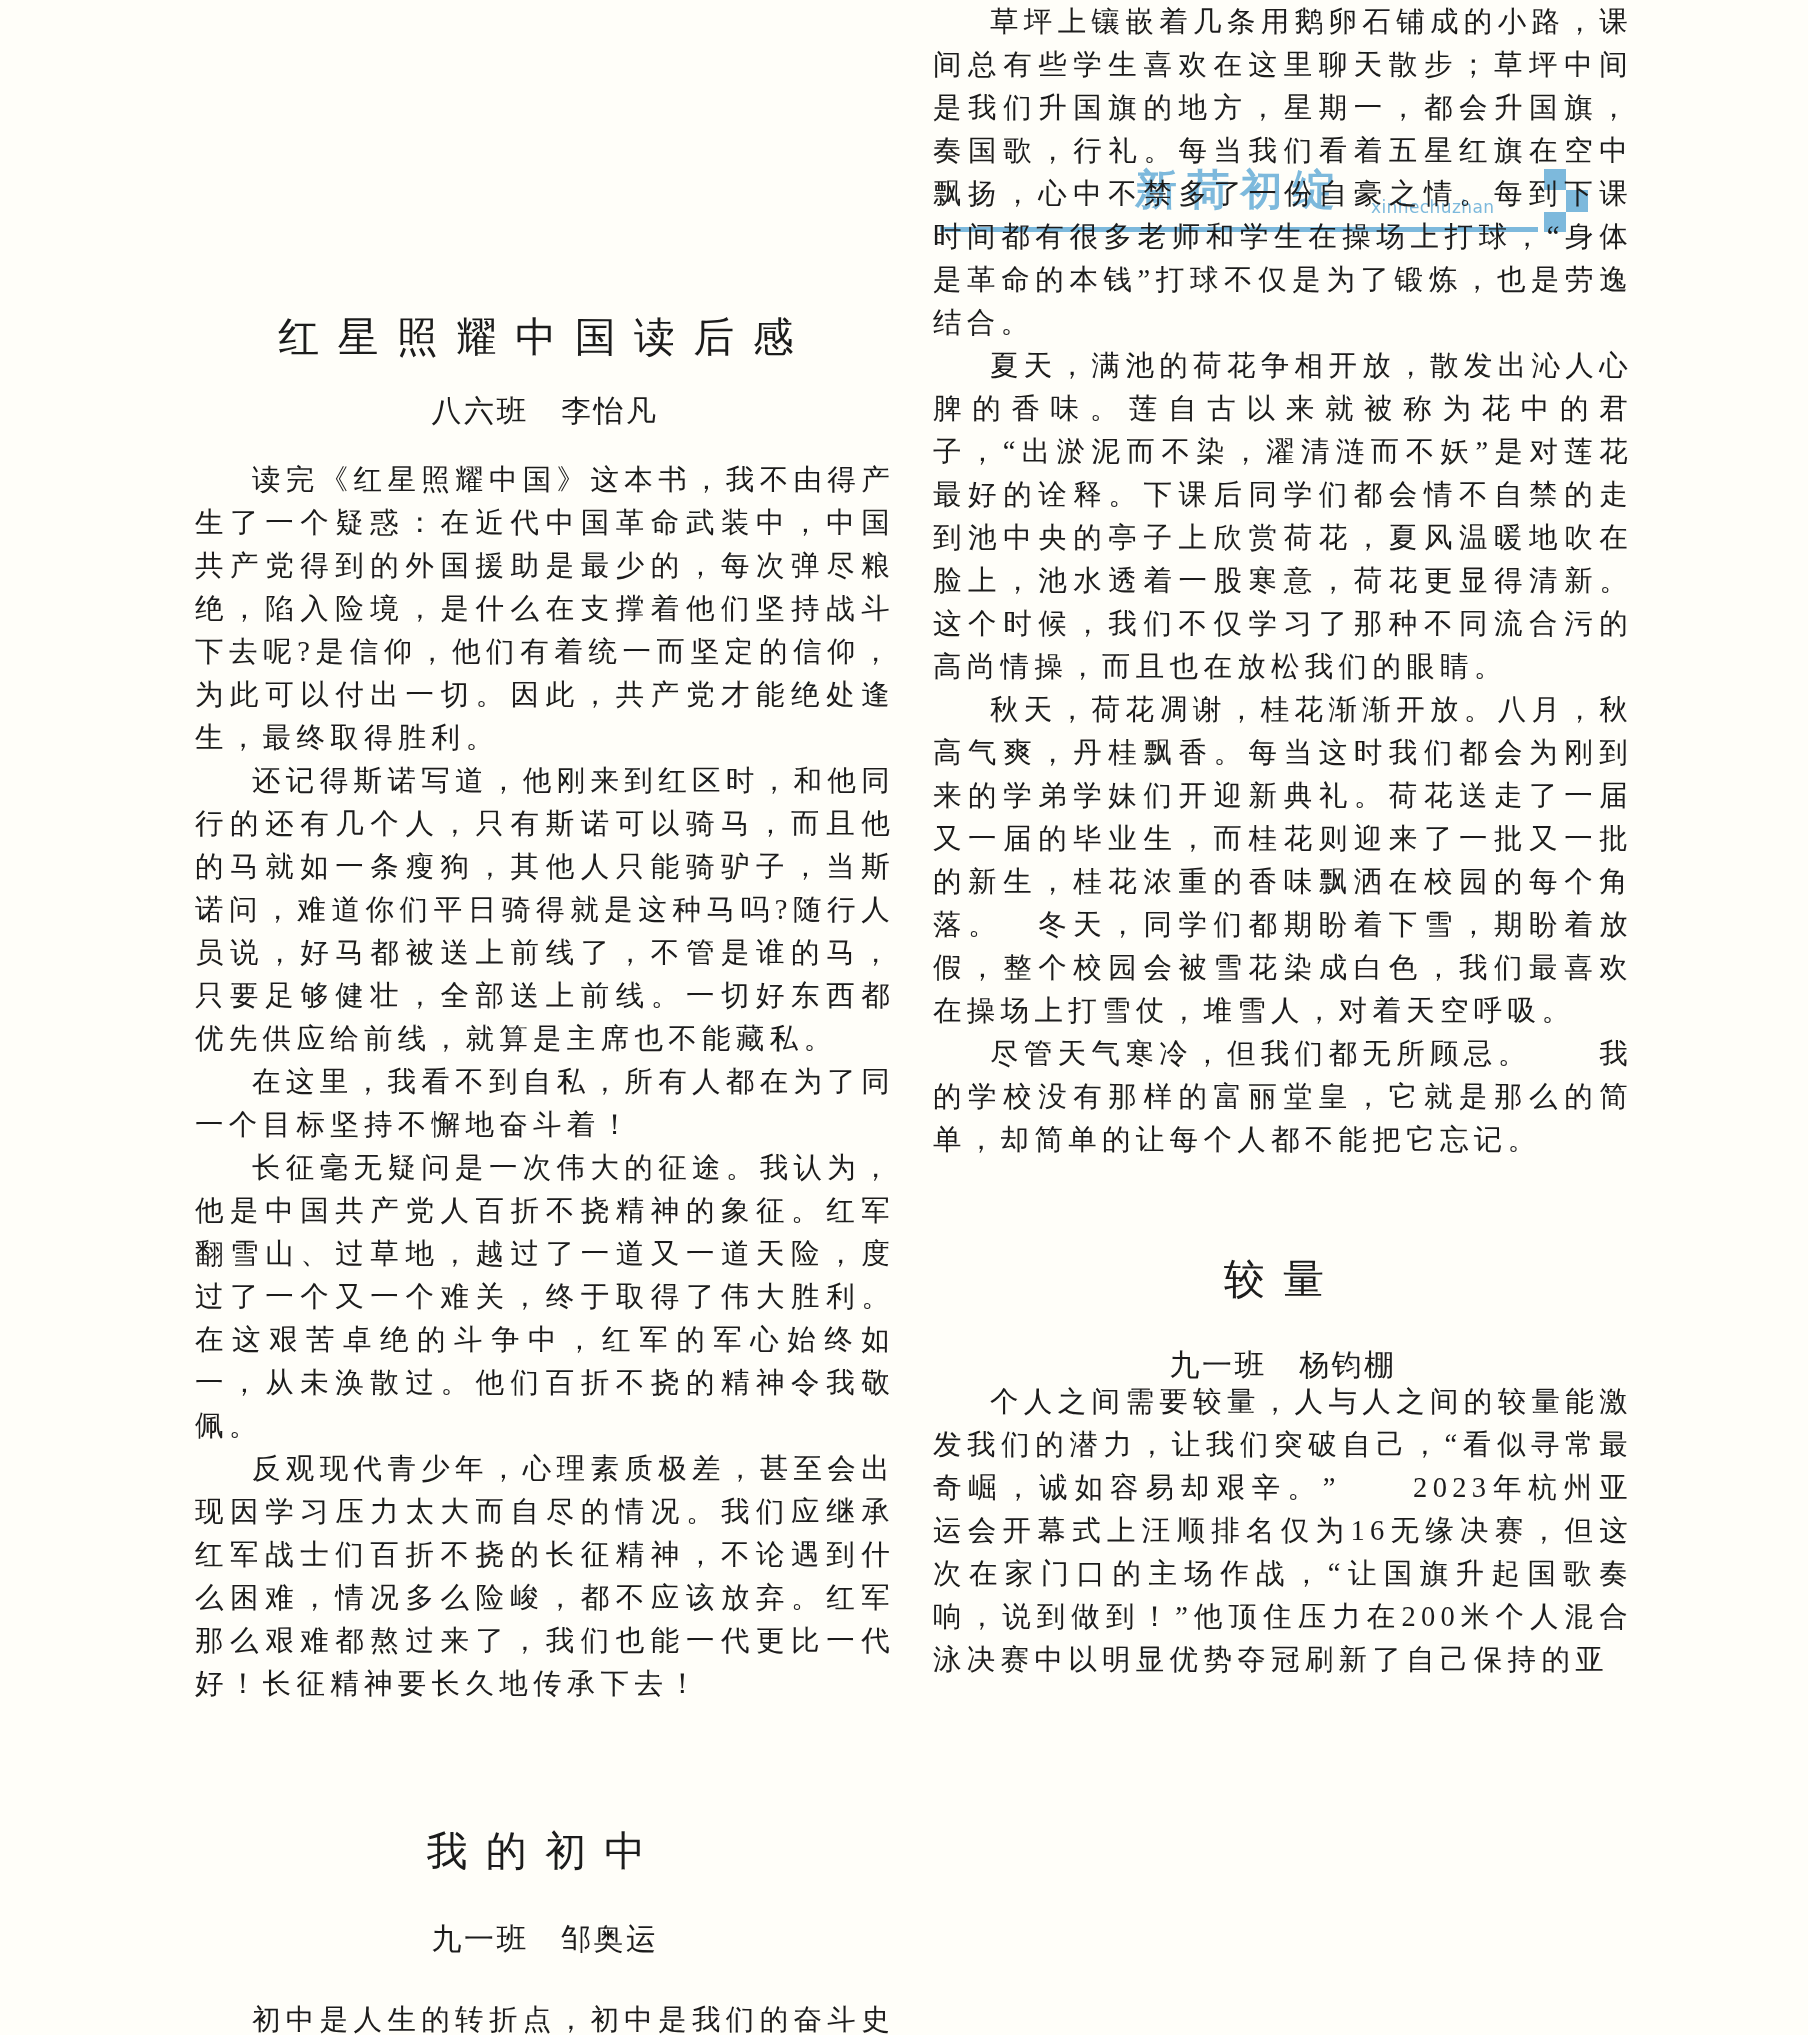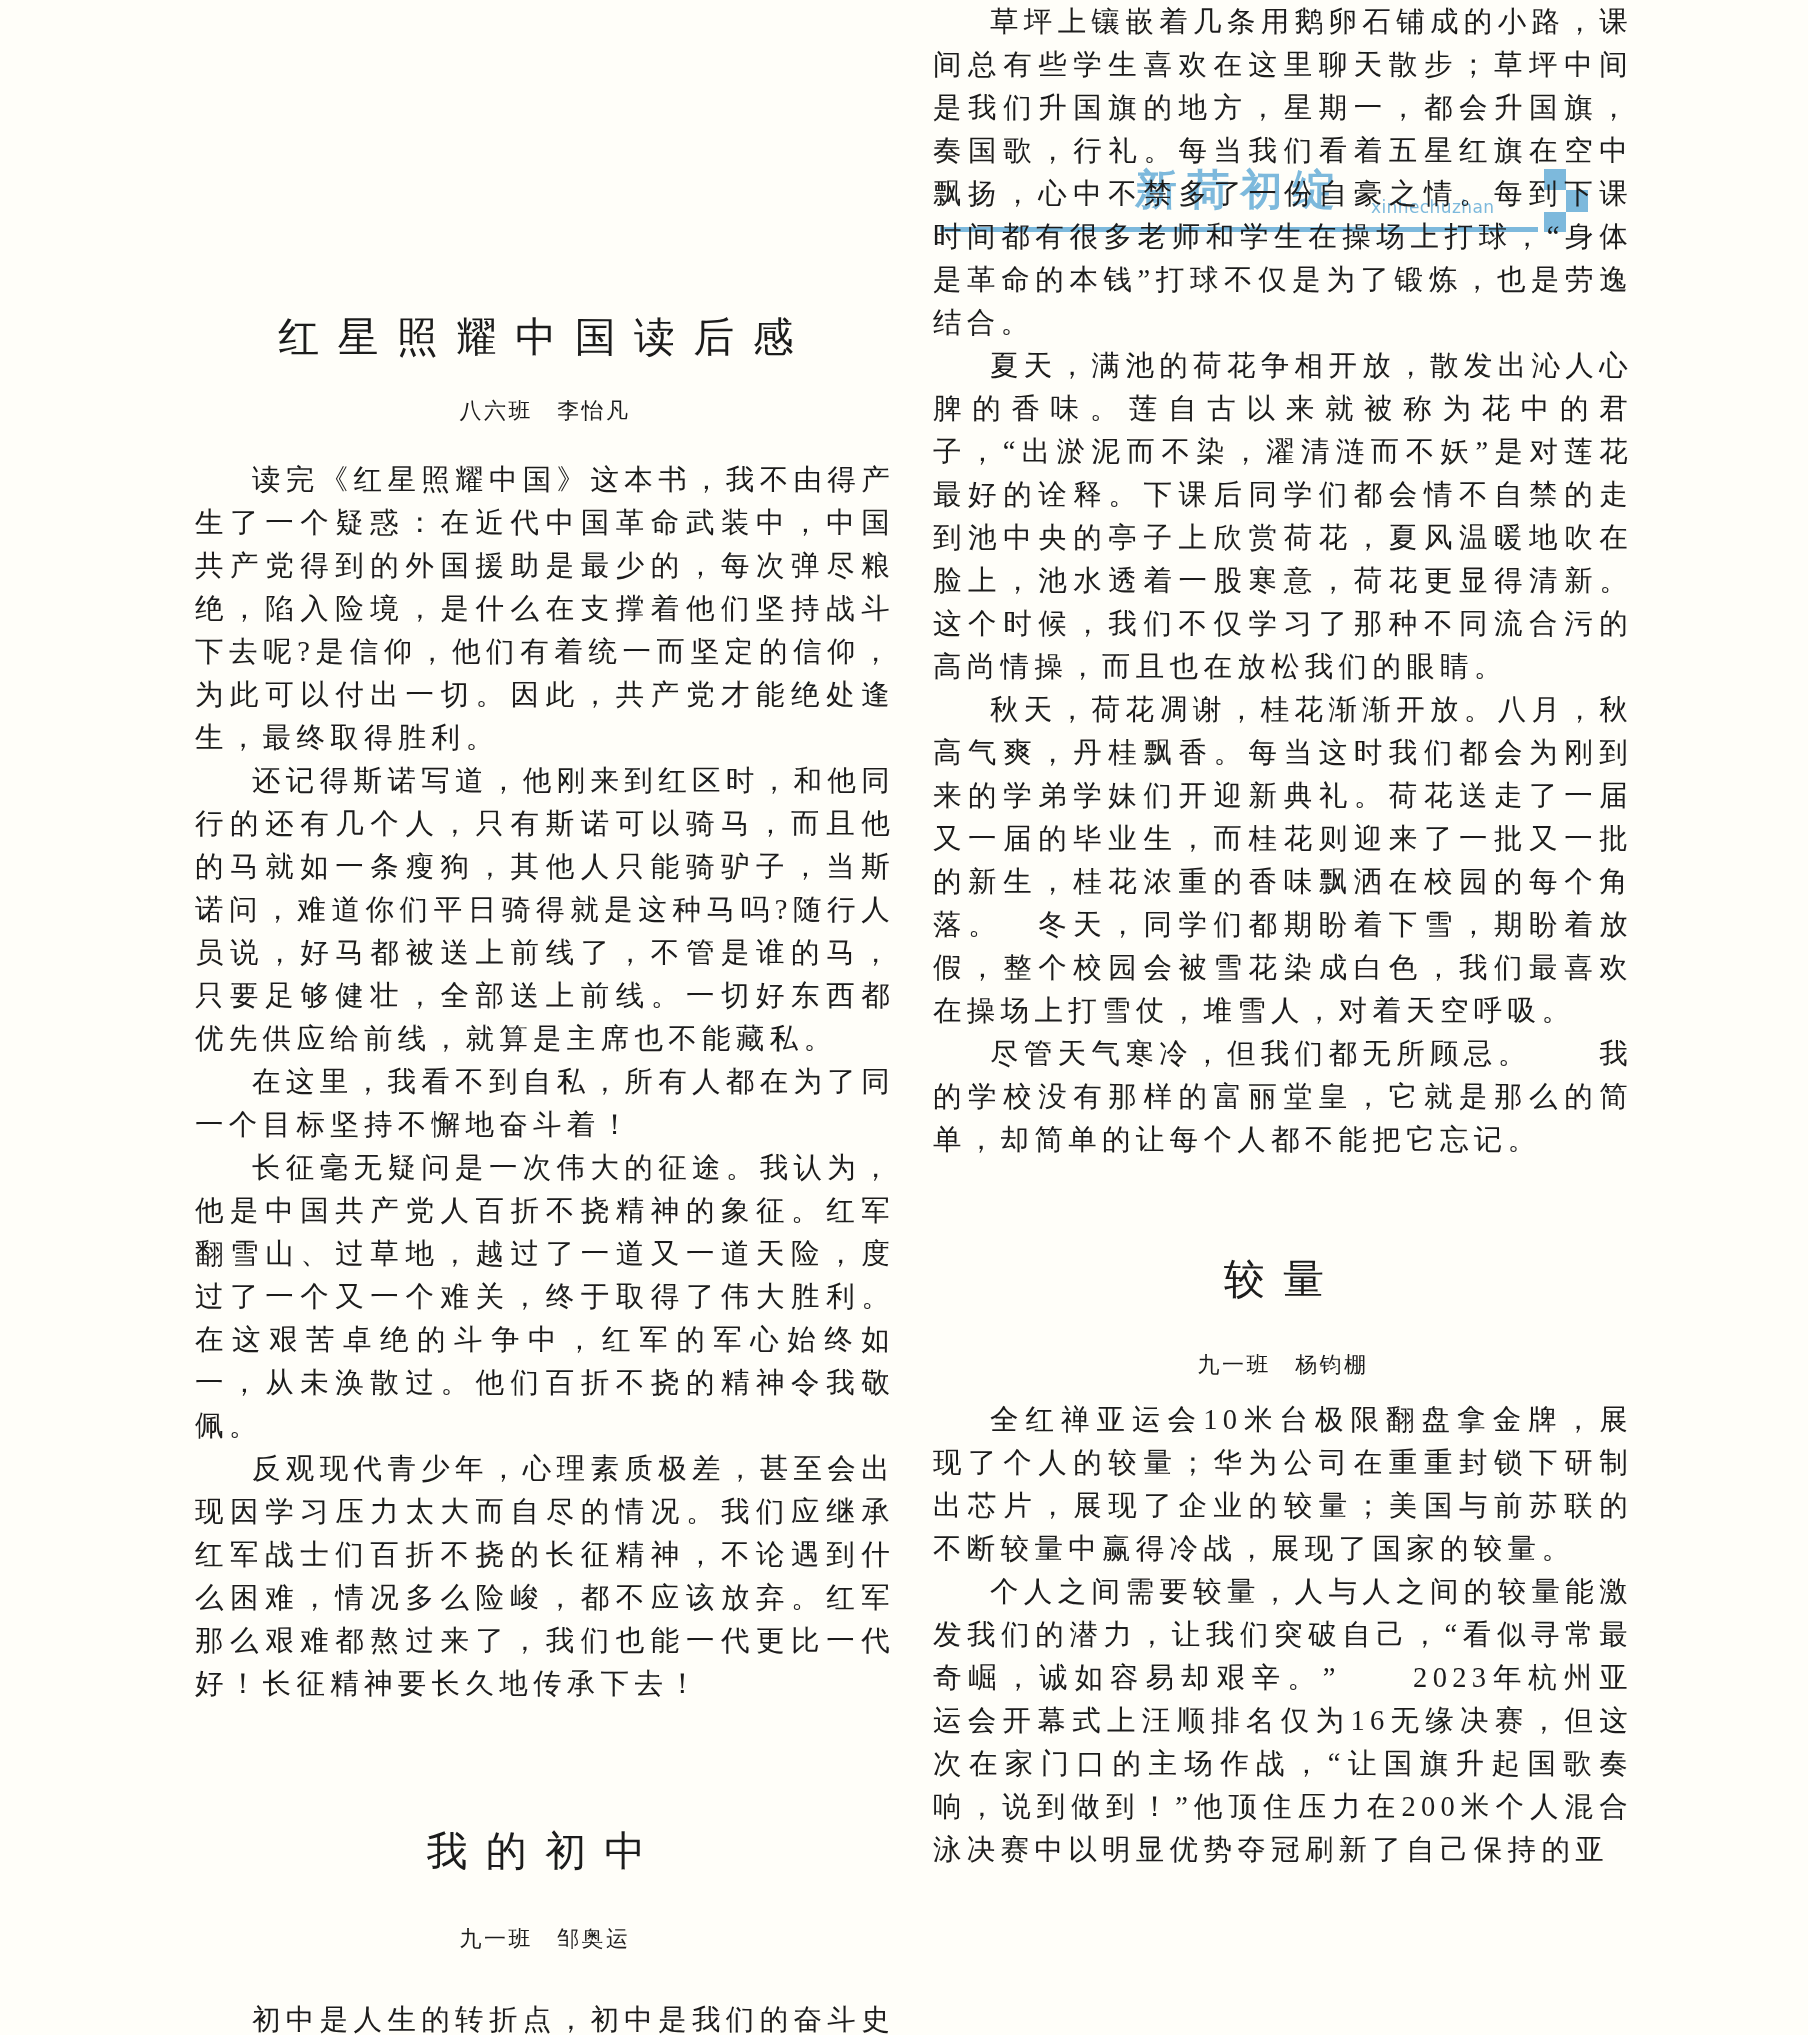--- a/index.html
+++ b/index.html
@@ -41,21 +41,21 @@
   .col { position:absolute; top:0; width:700px; }
   .col.left  { left:195px;  }
   .col.right { left:933px; }
 
   .art-title {
     font-size:41px; line-height:49px;
     text-align:center; letter-spacing:18.3px;
     font-weight:normal;
   }
   .byline {
-    font-size:22px; line-height:28.5px;
+    font-size:30px; line-height:28.5px;
     text-align:center; letter-spacing:2.4px;
   }
   .para {
     font-size:28.5px; line-height:43px;
     letter-spacing:5.3px;
     text-align:justify;
     text-indent:2em;
   }
   .para.cont { text-indent:0; }
 
@@ -98,18 +98,17 @@
     <p class="para l9">初中是人生的转折点，初中是我们的奋斗史的见证，初中是我们流汗不流泪的青春，初中是我们欢声笑语的天地，初中留给我们最美好的回忆。　春天，整个校园被划为两个部分，一半是灰色的，那是我们的操场；另一半是绿色的，那是我们的草坪；草坪上就像朱自清写</p>
   </div>
 
   <div class="col right">
     <p class="para">草坪上镶嵌着几条用鹅卵石铺成的小路，课间总有些学生喜欢在这里聊天散步；草坪中间是我们升国旗的地方，星期一，都会升国旗，奏国歌，行礼。每当我们看着五星红旗在空中飘扬，心中不禁多了一份自豪之情。每到下课时间都有很多老师和学生在操场上打球，“身体是革命的本钱”打球不仅是为了锻炼，也是劳逸结合。</p>
     <p class="para">夏天，满池的荷花争相开放，散发出沁人心脾的香味。莲自古以来就被称为花中的君子，“出淤泥而不染，濯清涟而不妖”是对莲花最好的诠释。下课后同学们都会情不自禁的走到池中央的亭子上欣赏荷花，夏风温暖地吹在脸上，池水透着一股寒意，荷花更显得清新。这个时候，我们不仅学习了那种不同流合污的高尚情操，而且也在放松我们的眼睛。</p>
     <p class="para">秋天，荷花凋谢，桂花渐渐开放。八月，秋高气爽，丹桂飘香。每当这时我们都会为刚到来的学弟学妹们开迎新典礼。荷花送走了一届又一届的毕业生，而桂花则迎来了一批又一批的新生，桂花浓重的香味飘洒在校园的每个角落。　冬天，同学们都期盼着下雪，期盼着放假，整个校园会被雪花染成白色，我们最喜欢在操场上打雪仗，堆雪人，对着天空呼吸。</p>
     <p class="para">尽管天气寒冷，但我们都无所顾忌。　　我的学校没有那样的富丽堂皇，它就是那么的简单，却简单的让每个人都不能把它忘记。</p>
     <h1 class="art-title r5">较量</h1>
     <div class="byline r6">九一班　杨钧棚</div>
-    <p class="para r7">全红禅亚运会10米台极限翻盘拿金牌，展现了个人的较量；华为公司在重重封锁下研制出芯片，展现了企业的较量；美国与前苏联的不断较量中赢得冷战，展现了国家的较量。</p>
     <p class="para">个人之间需要较量，人与人之间的较量能激发我们的潜力，让我们突破自己，“看似寻常最奇崛，诚如容易却艰辛。”　　2023年杭州亚运会开幕式上汪顺排名仅为16无缘决赛，但这次在家门口的主场作战，“让国旗升起国歌奏响，说到做到！”他顶住压力在200米个人混合泳决赛中以明显优势夺冠刷新了自己保持的亚</p>
   </div>
 
 </div>
 
 
 </body></html>

